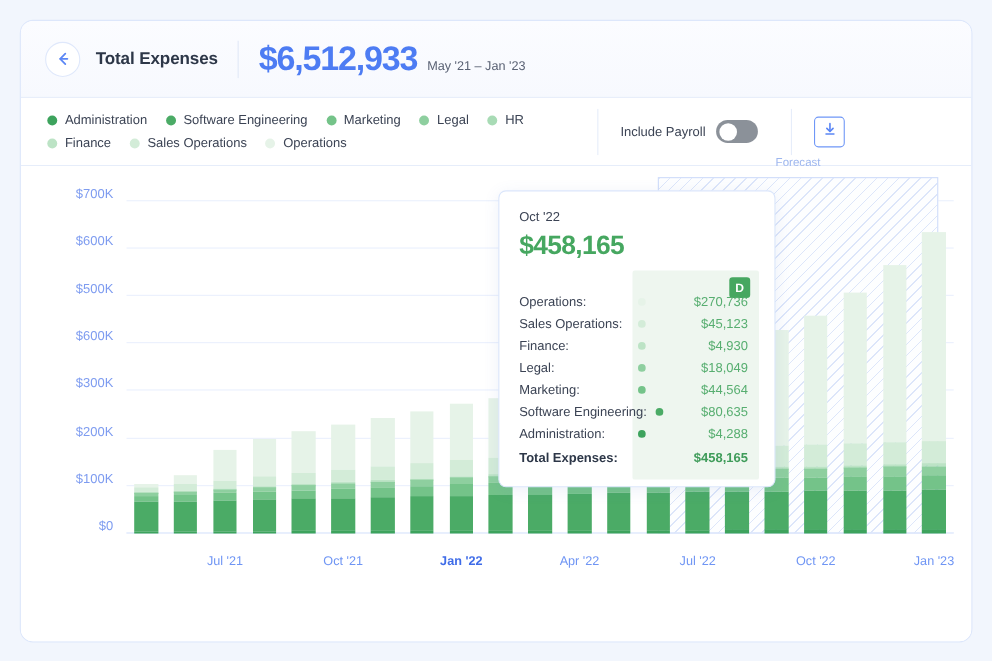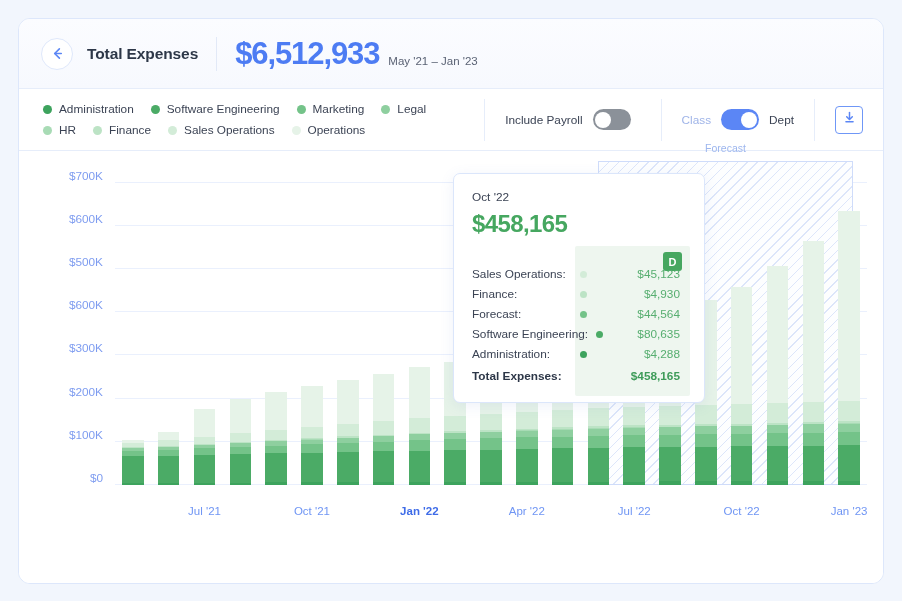--- a/index.html
+++ b/index.html
@@ -381,27 +381,20 @@
         </div>
       </div>
 
     <div class="ctrl-group">
       <span class="ctrl-label">Include Payroll</span>
       <span class="toggle off">
         <span class="knob"></span>
       </span>
     </div>
 
-    <div class="ctrl-group">
-      <span class="ctrl-label muted">Class</span>
-      <span class="toggle on">
-        <span class="knob"></span>
-      </span>
-      <span class="ctrl-label">Dept</span>
-    </div>
 
     <div class="dl-group">
       <div class="dl-btn">
         <span>
           <svg width="15" height="15" viewBox="0 0 16 16" fill="none">
             <path d="M8 2.6 V9.6" stroke="#5b86f5" stroke-width="1.6" stroke-linecap="round"></path>
             <path d="M5 7.2 L8 10.2 L11 7.2" stroke="#5b86f5" stroke-width="1.6" stroke-linecap="round" stroke-linejoin="round"></path>
             <path d="M4.2 12.6 H11.8" stroke="#5b86f5" stroke-width="1.6" stroke-linecap="round"></path>
           </svg>
         </span>
@@ -651,35 +644,49 @@
       </div>
 
     <div class="tooltip">
       <div class="tt-date">Oct '22</div>
       <div class="tt-total">$458,165</div>
       <div class="tt-body">
         <div class="tt-colbg"></div>
         <div class="tt-badge">D</div>
         <div id="tt-rows">
             <div class="tt-row">
+              <span class="tt-key">Operations:</span>
+              <span class="tt-dotcell">
+                <span class="tt-dot" style="background: rgb(230, 243, 232);"></span>
+              </span>
+              <span class="tt-val">$270,736</span>
+            </div>
+            <div class="tt-row">
               <span class="tt-key">Sales Operations:</span>
               <span class="tt-dotcell">
                 <span class="tt-dot" style="background: rgb(211, 236, 216);"></span>
               </span>
               <span class="tt-val">$45,123</span>
             </div>
             <div class="tt-row">
               <span class="tt-key">Finance:</span>
               <span class="tt-dotcell">
                 <span class="tt-dot" style="background: rgb(188, 227, 197);"></span>
               </span>
               <span class="tt-val">$4,930</span>
             </div>
             <div class="tt-row">
-              <span class="tt-key">Forecast:</span>
+              <span class="tt-key">Legal:</span>
+              <span class="tt-dotcell">
+                <span class="tt-dot" style="background: rgb(142, 207, 159);"></span>
+              </span>
+              <span class="tt-val">$18,049</span>
+            </div>
+            <div class="tt-row">
+              <span class="tt-key">Marketing:</span>
               <span class="tt-dotcell">
                 <span class="tt-dot" style="background: rgb(116, 195, 137);"></span>
               </span>
               <span class="tt-val">$44,564</span>
             </div>
             <div class="tt-row">
               <span class="tt-key">Software Engineering:</span>
               <span class="tt-dotcell">
                 <span class="tt-dot" style="background: rgb(75, 171, 102);"></span>
               </span>

